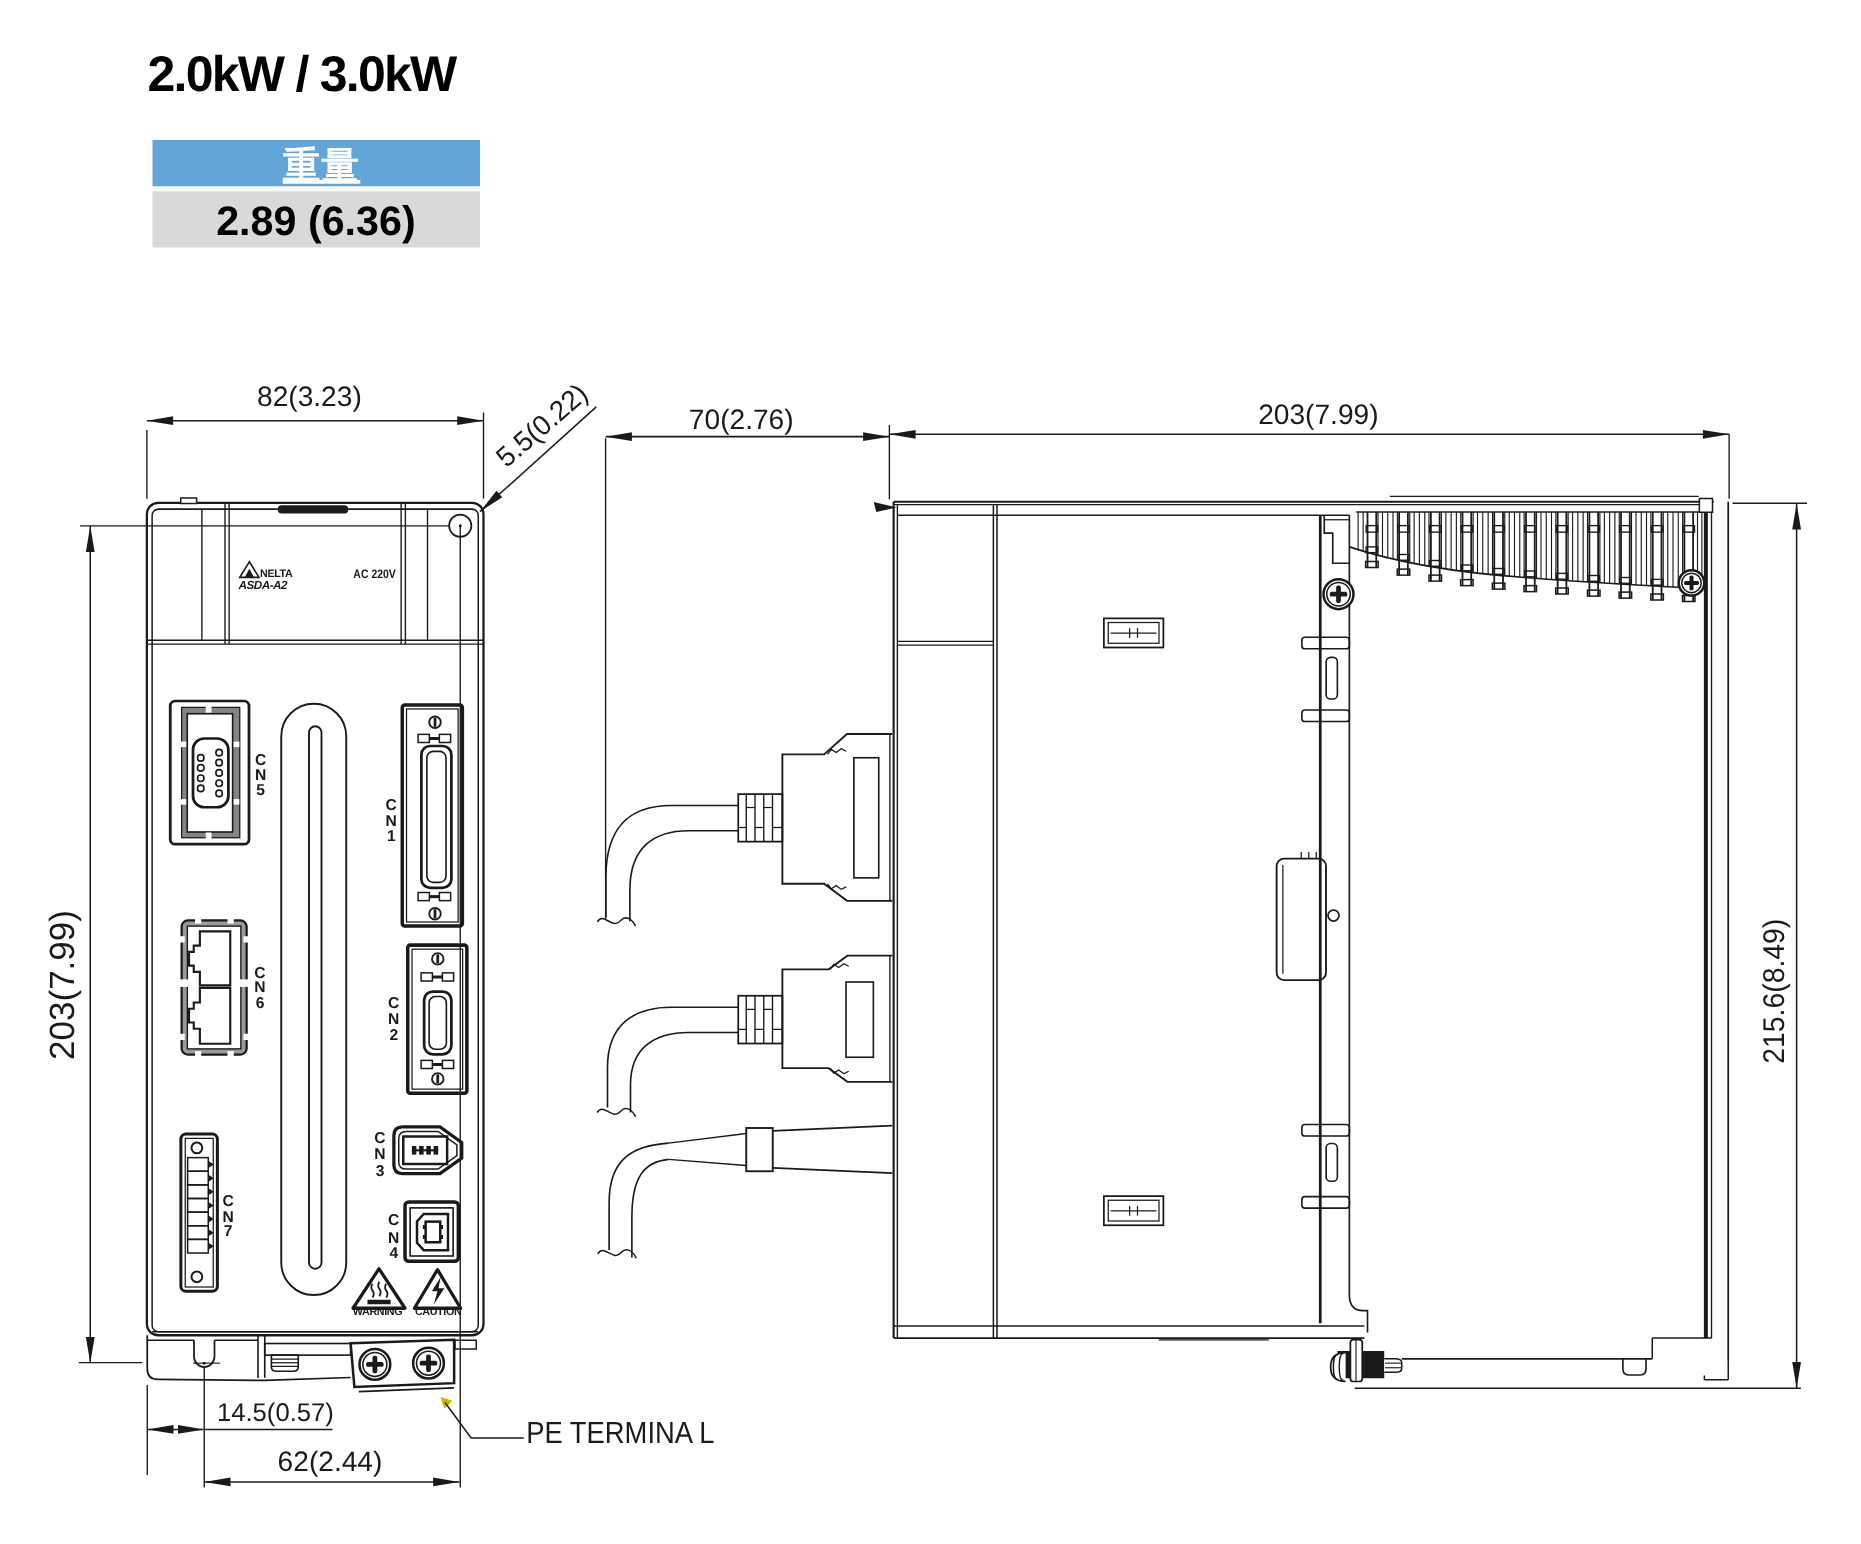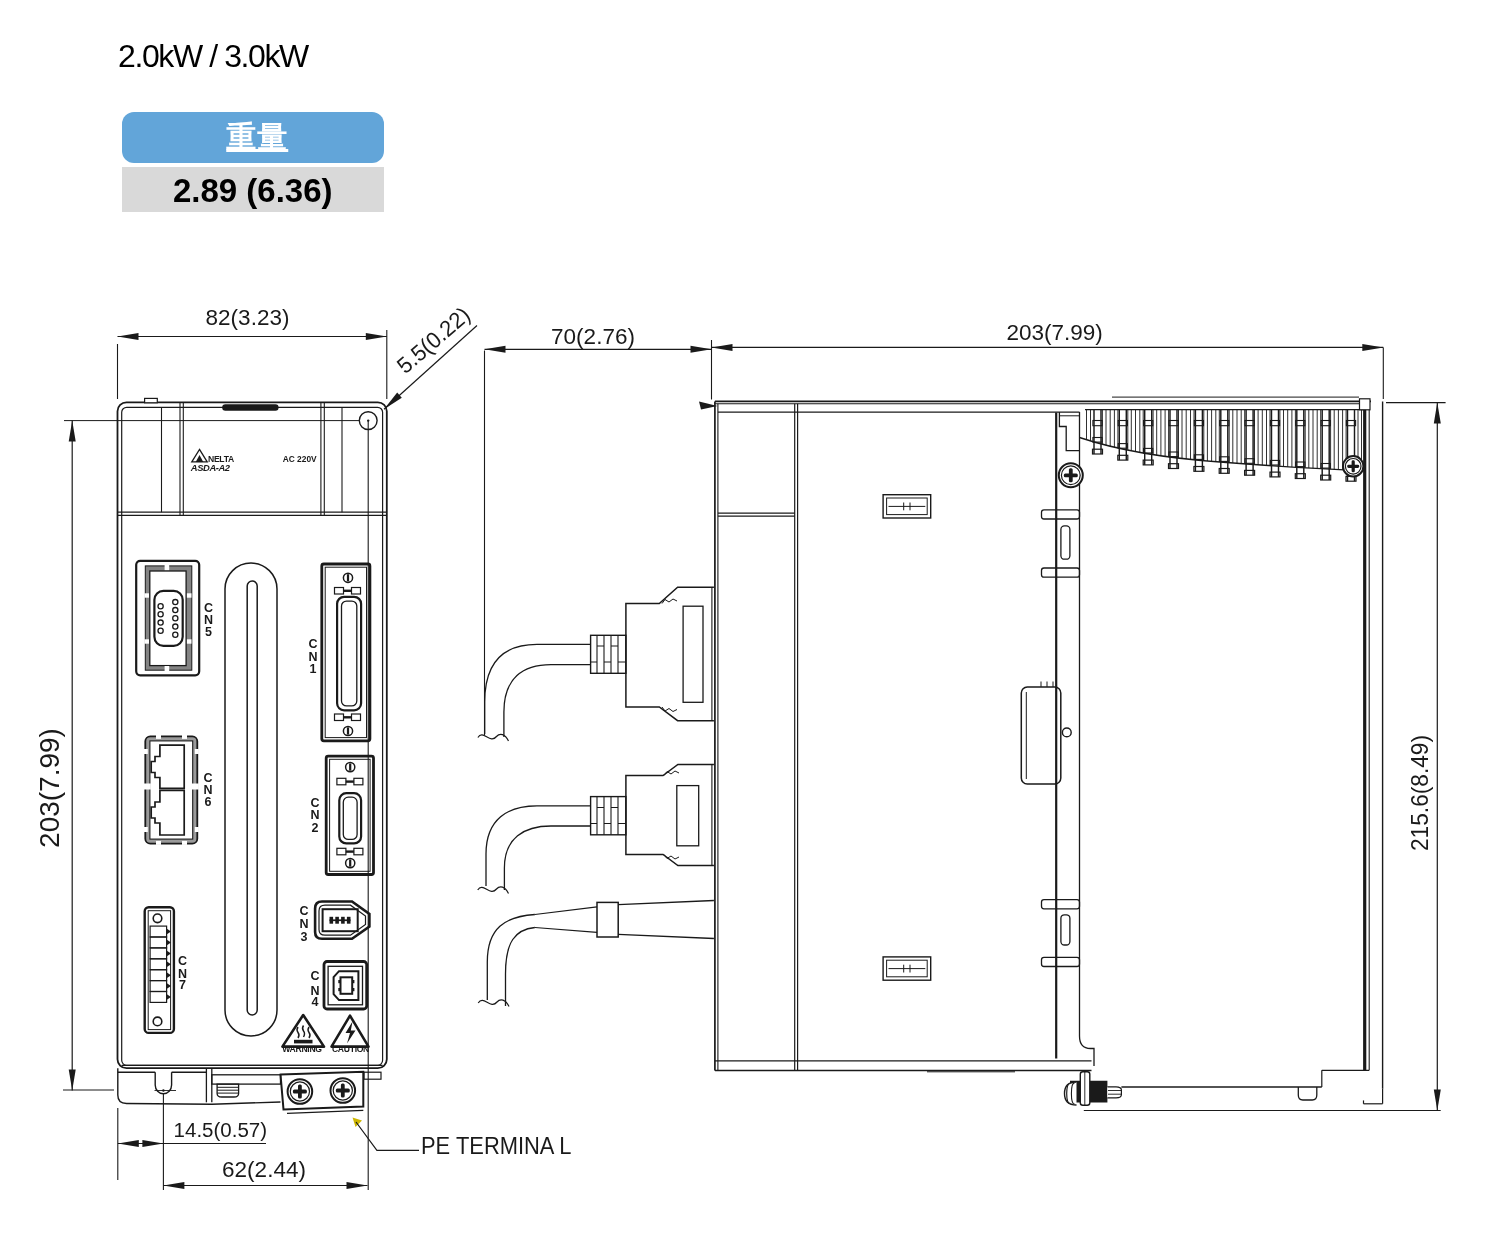--- a/index.html
+++ b/index.html
@@ -3,25 +3,25 @@
 <meta charset="utf-8">
 <style>
   html,body{margin:0;padding:0;background:#fff;width:1489px;height:1235px;overflow:hidden;}
   body{font-family:"Liberation Sans", sans-serif;}
   .abs{position:absolute;}
   svg text{font-family:"Liberation Sans", sans-serif;fill:#1a1a1a;}
 </style>
 </head>
 <body>
 
-<div class="abs" style="left:118px;top:38px;font-size:32px;font-weight:normal;color:#000;letter-spacing:-1.4px;">2.0kW / 3.0kW</div>
+<div class="abs" style="left:118px;top:38px;font-size:40px;font-weight:bold;color:#000;letter-spacing:-1.4px;">2.0kW / 3.0kW</div>
 
 <div class="abs" style="left:121.5px;top:111.5px;width:262.5px;">
 
-  <div style="background:#62a5d9;height:51px;display:flex;align-items:center;justify-content:center;border-radius:12px;">
+  <div style="background:#62a5d9;height:37px;display:flex;justify-content:center;">
     <span style="color:#fff;font-weight:bold;font-size:30px;text-decoration:underline;letter-spacing:1px;margin-left:9px;">重量</span>
   </div>
 
   <div style="background:#d9d9d9;height:45px;margin-top:4px;display:flex;align-items:center;justify-content:center;padding-top:3px;box-sizing:border-box;">
     <span style="color:#000;font-size:33px;font-weight:bold;">2.89 (6.36)</span>
   </div>
 </div>
 
 <svg class="abs" style="left:0;top:0;" width="1489" height="1235" viewBox="0 0 1489 1235">
 <defs>

